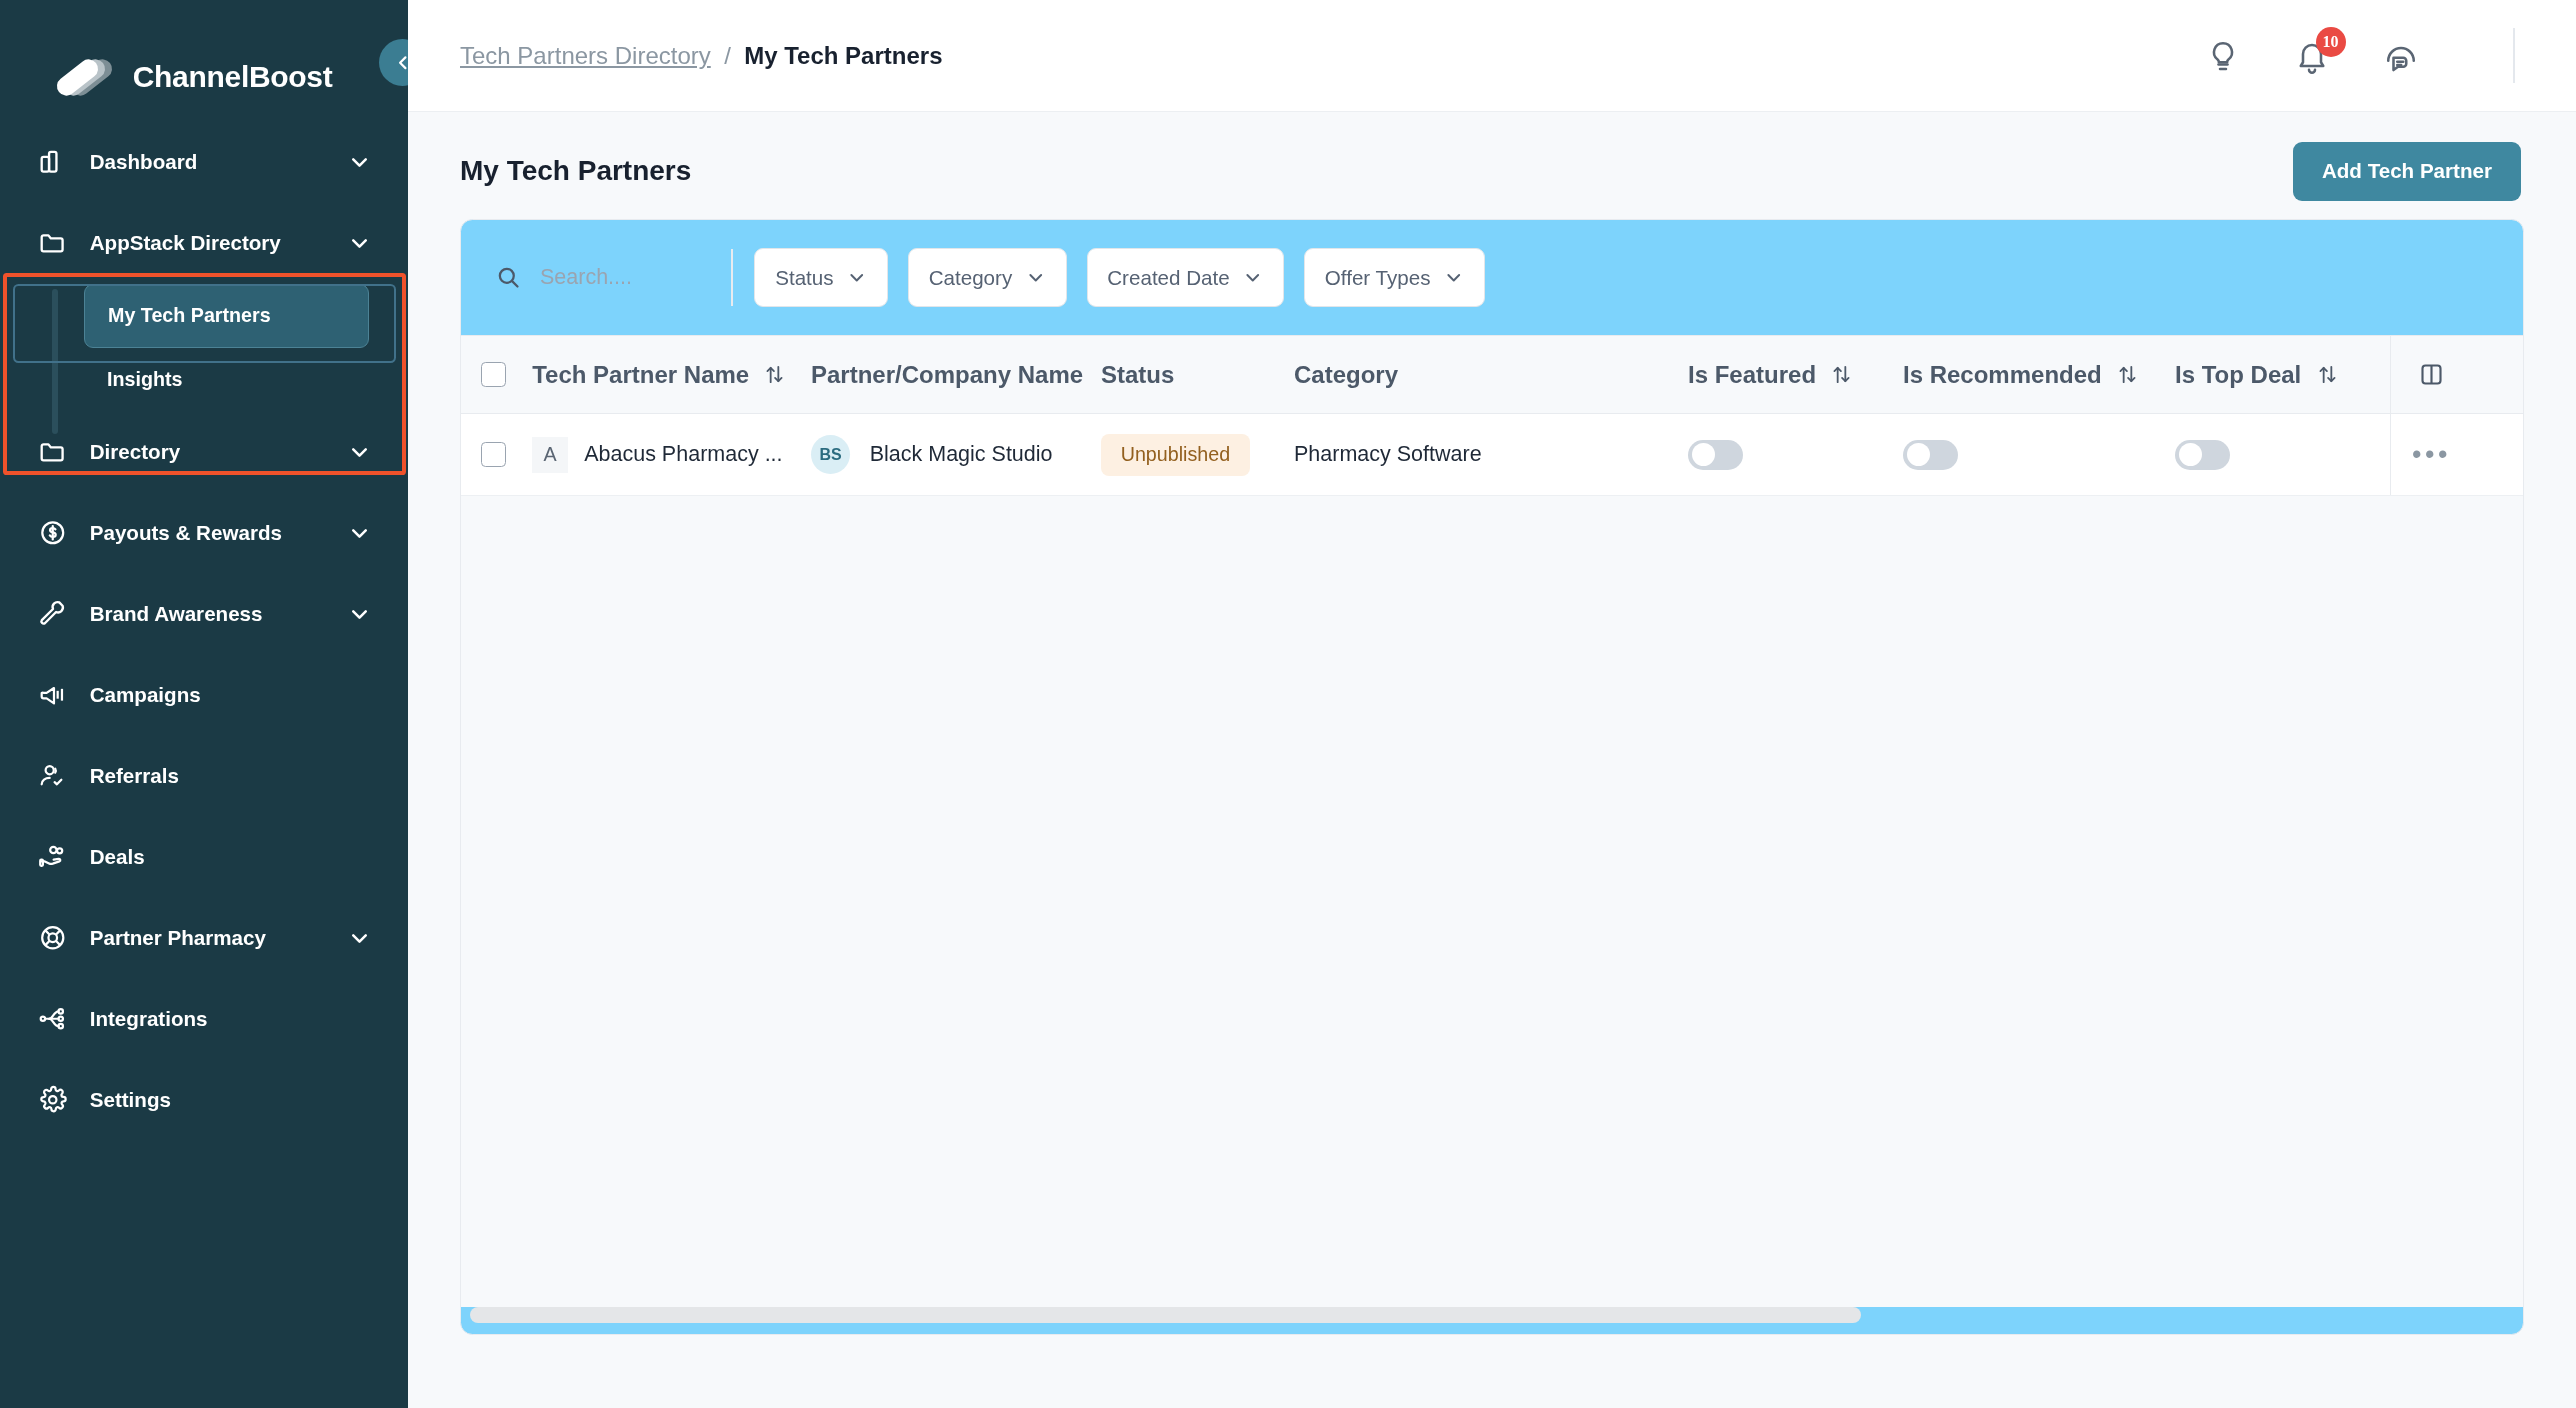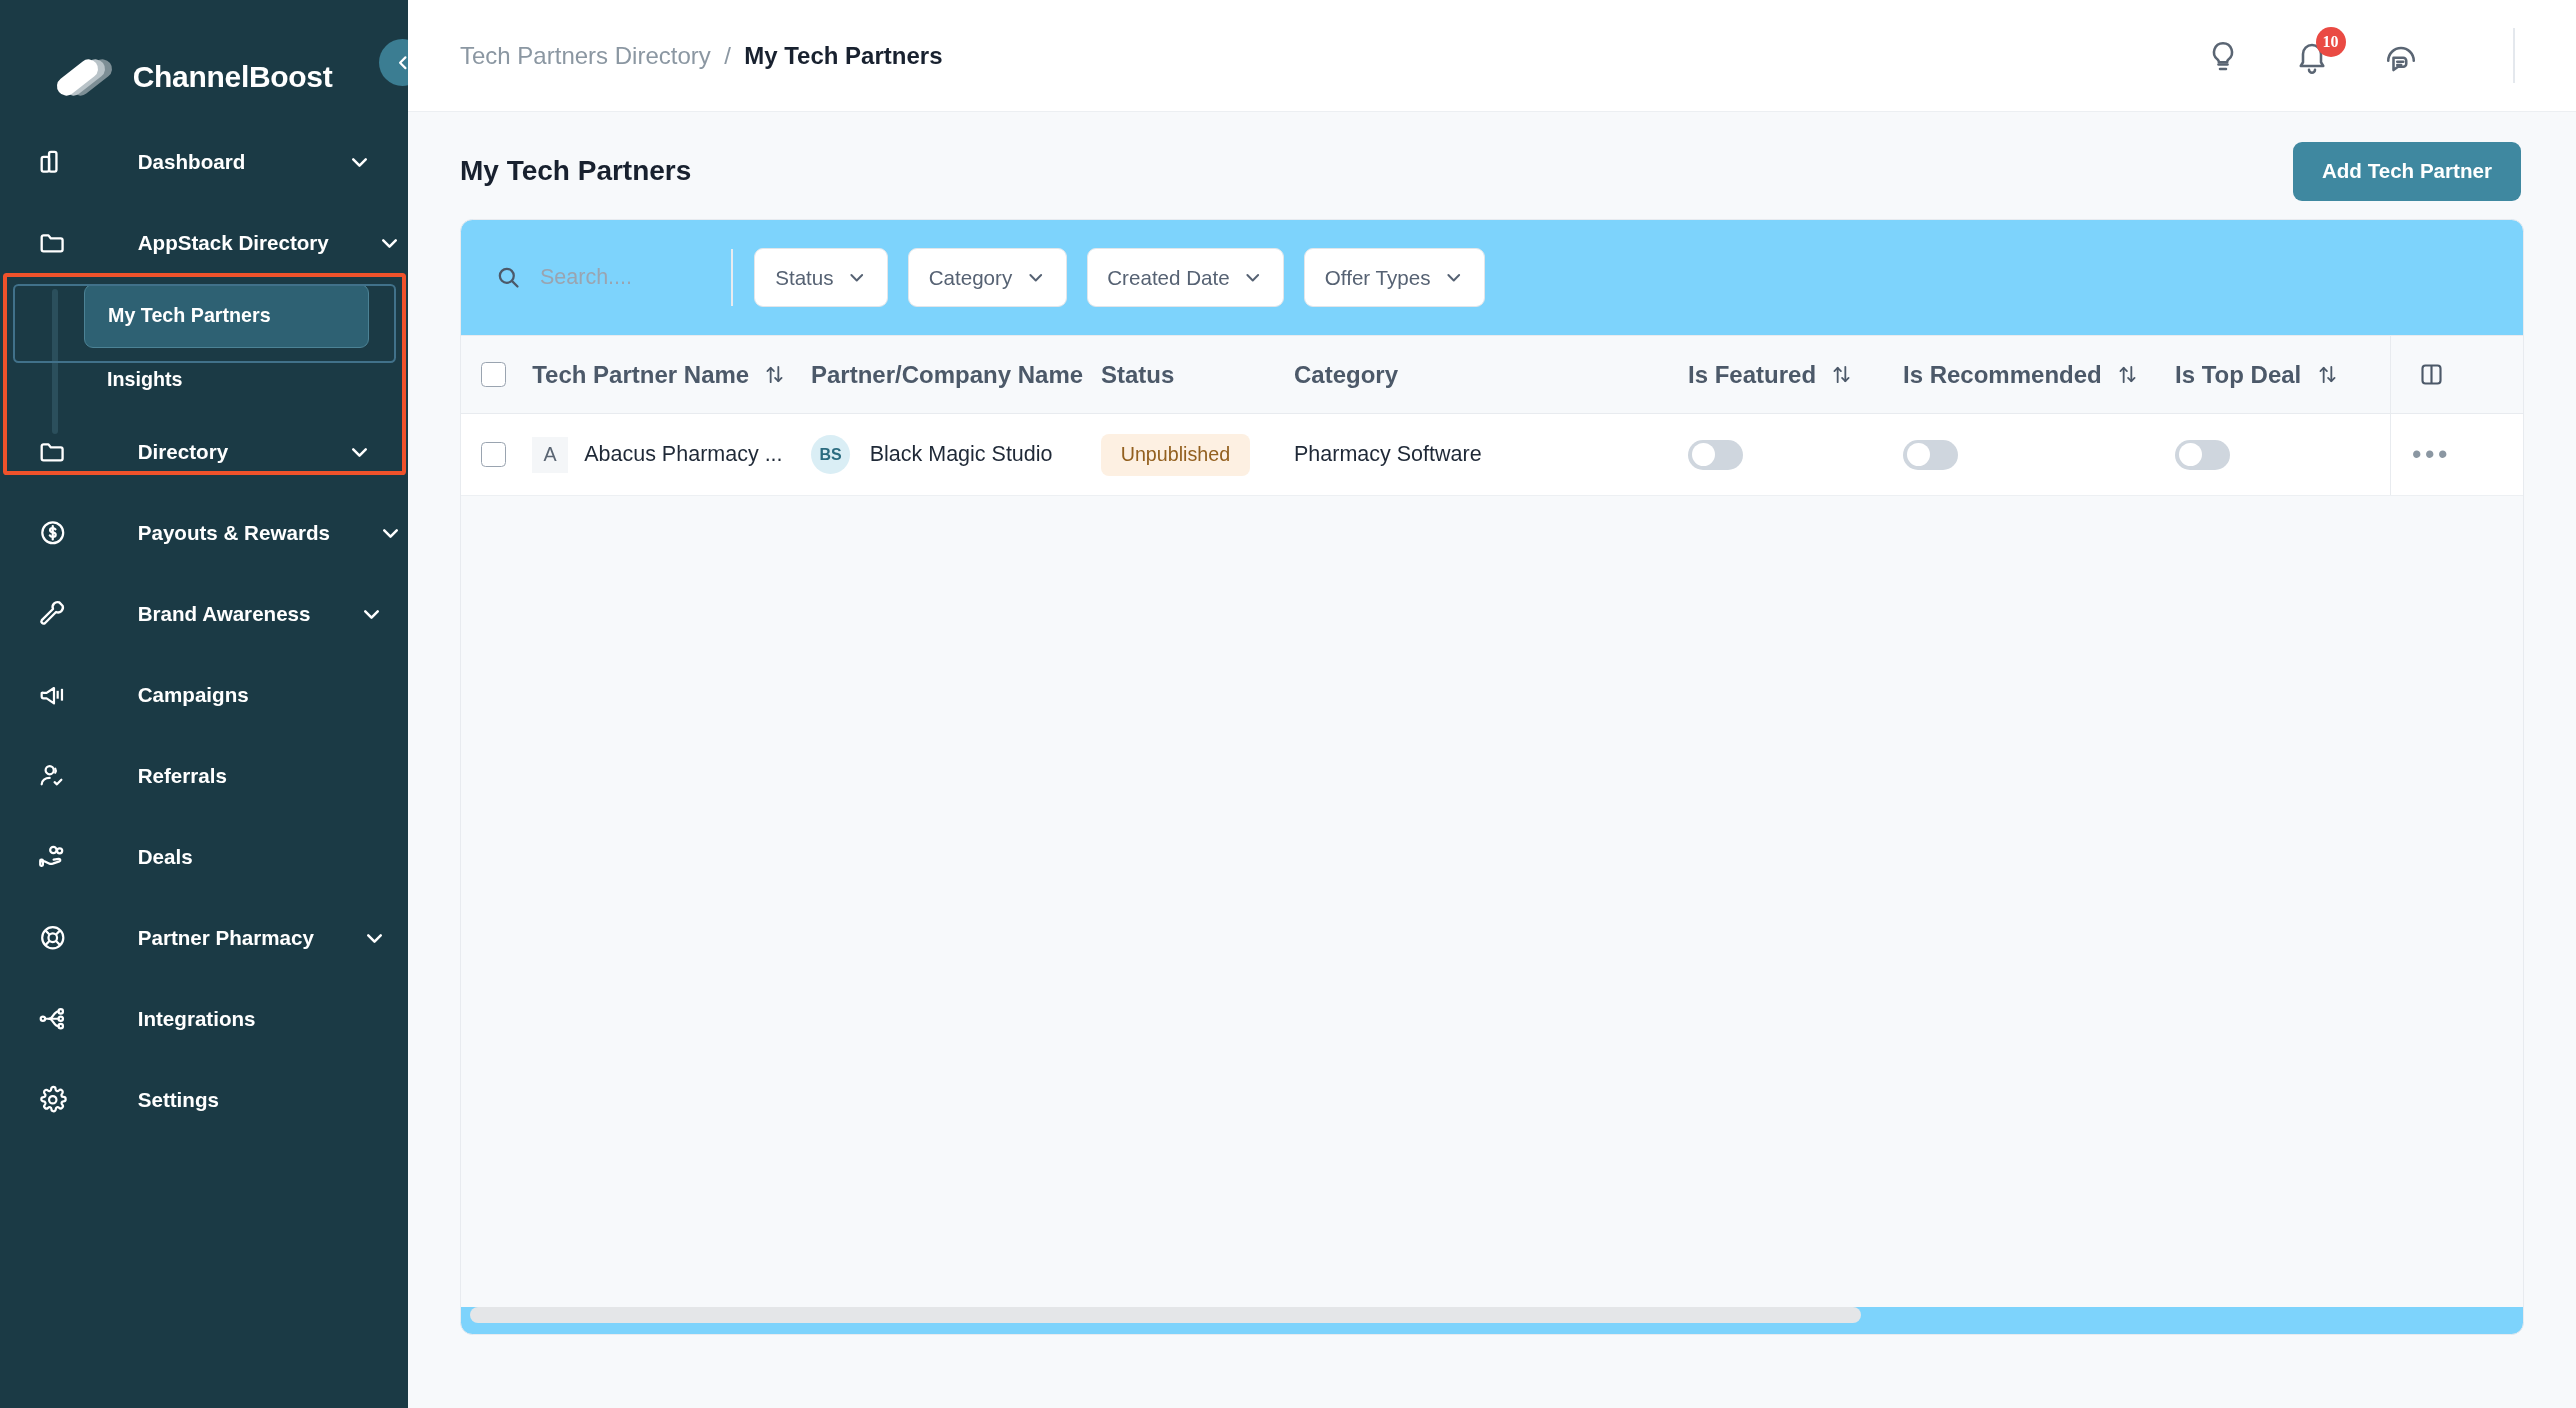--- a/index.html
+++ b/index.html
@@ -27,21 +27,21 @@
   .collapse-btn {
     position: absolute; left: 379px; top: 39px; width: 47px; height: 47px;
     border-radius: 50%; background: #3b7d92; border: none; cursor: pointer;
     display: flex; align-items: center; justify-content: center; z-index: 40;
   }
   .collapse-btn svg { width: 21.5px; height: 21.5px; }
 
   .nav { margin-top: 10.7px; }
   .nav-item {
     display: flex; align-items: center; height: 81px; padding: 0 36px 0 38px;
-    color: #ffffff; cursor: pointer; position: relative; gap: 48px;
+    color: #ffffff; cursor: pointer; position: relative;
   }
   .nav-ico { width: 41px; flex: 0 0 41px; display: flex; align-items: center; justify-content: flex-start; }
   .nav-ico svg { width: 29.5px; height: 29.5px; }
   .nav-label { font-size: 20.6px; font-weight: bold; margin-left: 10.7px; flex: 1; white-space: nowrap; }
   .nav-chev { width: 25px; height: 25px; flex: 0 0 25px; }
 
   
   .tp-group { position: relative; margin: 0; }
   .tp-outline {
     position: absolute; left: 2.7px; top: -10.7px; width: 403px; height: 202px;
@@ -63,21 +63,21 @@
   }
   .sub-item.active { background: #2e6173; border: 0.9px solid #4c8295; }
 
   
   .main { flex: 1; height: 1408px; display: flex; flex-direction: column; background: #f7f9fb; }
 
   .topbar {
     height: 112px; background: #fff; display: flex; align-items: center;
     padding: 0 61px 0 52px; border-bottom: 0.9px solid #eceff2; flex: 0 0 112px;
   }
-  .crumb { font-size: 24px; color: #8b97a2; white-space: nowrap; }
+  .crumb { font-size: 24px; color: #8b97a2; white-space: nowrap; text-decoration: underline; }
   .crumb-sep { font-size: 24px; color: #8b97a2; margin: 0 13.4px; }
   .crumb-cur { font-size: 24px; color: #18212f; font-weight: bold; white-space: nowrap; }
   .topbar-spacer { flex: 1; }
   .top-icons { display: flex; align-items: center; gap: 50px; }
   .top-ico { position: relative; width: 39px; height: 39px; cursor: pointer; display:flex; align-items:flex-end; justify-content:center;font-family:Liberation Serif, serif; }
   .top-ico svg { width: 36px; height: 36px; }
   .badge {
     position: absolute; top: -9px; right: -14.3px; min-width: 30px; height: 30px;
     background: #ea4a43; color: #fff; border-radius: 15px; font-size: 16px;
     font-weight: bold; display: flex; align-items: center; justify-content: center; padding: 0 6.3px;

